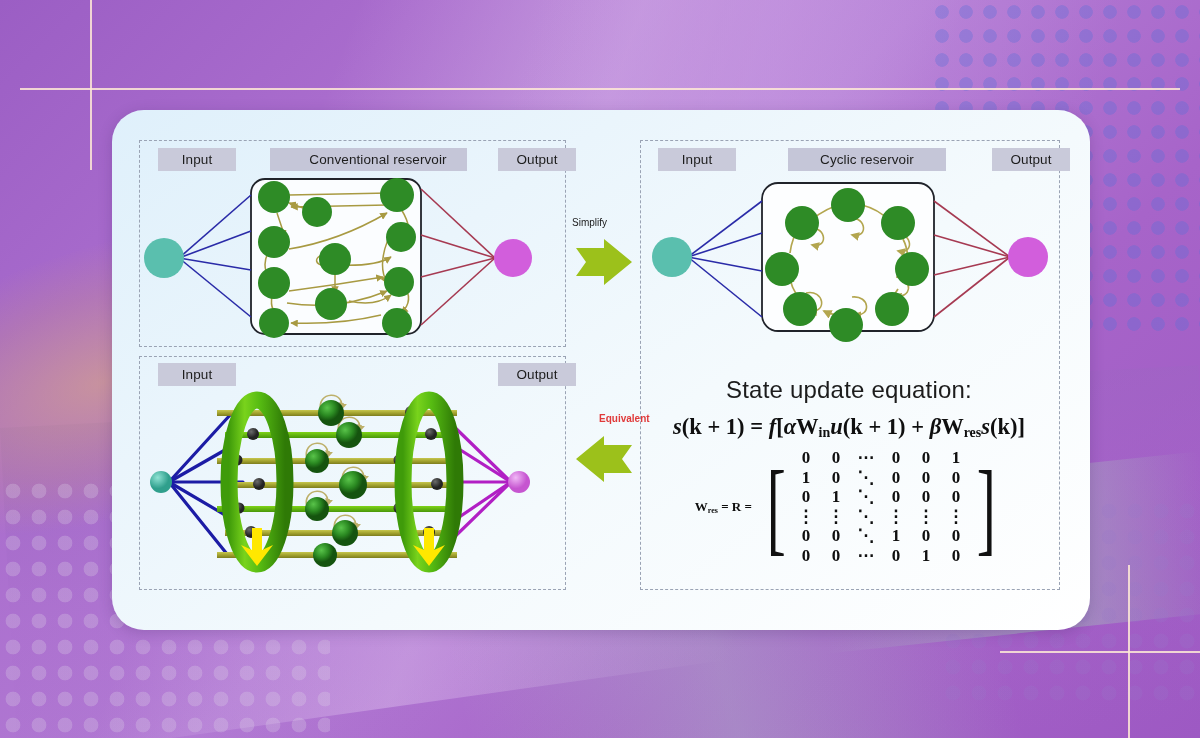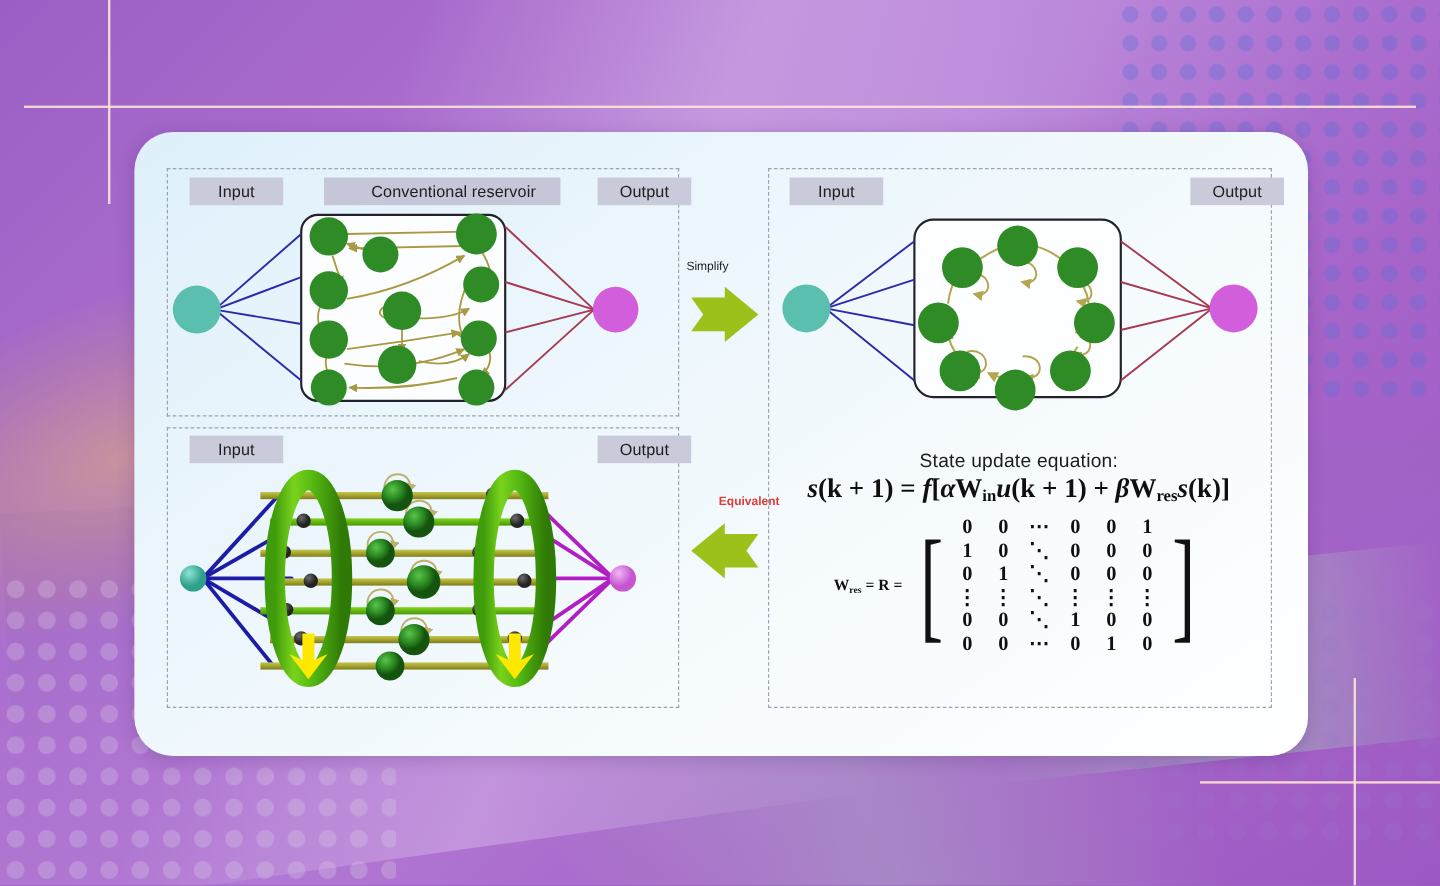--- a/index.html
+++ b/index.html
@@ -55,24 +55,24 @@
   .panel-right{left:528px;top:30px;width:418px;height:448px;}
 
   .chip{position:absolute;background:#c9cada;color:#1d1d1d;
     font-size:13.5px;line-height:23px;text-align:center;letter-spacing:.1px;
     font-family:"Liberation Sans",sans-serif;white-space:nowrap;padding:0 9px;height:23px;}
   .chip.wide{background:#c5c6d8;}
 
   svg{display:block;overflow:visible;}
   .eqwrap{position:absolute;left:528px;top:250px;width:418px;height:228px;
     display:flex;flex-direction:column;align-items:center;}
-  .eqtitle{font-size:16px;color:#1c1c1c;font-family:"Liberation Sans",sans-serif;
+  .eqtitle{font-size:24px;color:#1c1c1c;font-family:"Liberation Sans",sans-serif;
     margin-top:16px;letter-spacing:.2px;}
   .eqmain{font-family:"Liberation Serif","DejaVu Serif",serif;font-style:italic;font-weight:bold;
-    font-size:22.5px;color:#0f0f0f;white-space:nowrap;}
+    font-size:22.5px;color:#0f0f0f;margin-top:10px;white-space:nowrap;}
   .eqmain .up{font-style:normal;}
   .eqmain .rm{font-style:normal;font-weight:bold;}
   .sub{font-size:.62em;vertical-align:-.25em;font-style:normal;font-weight:bold;}
   .matrow{display:flex;align-items:center;margin-top:8px;}
   .mlabel{font-family:"Liberation Serif","DejaVu Serif",serif;font-weight:bold;font-size:13px;
     color:#0f0f0f;margin-right:7px;white-space:nowrap;}
   .bracket{font-family:"Liberation Serif",serif;font-size:104px;line-height:0;
     color:#111;font-weight:300;transform:scaleX(.55);}
   .matrix{display:grid;grid-template-columns:repeat(6,1fr);gap:1px 13px;padding:0 4px;}
   .matrix span{font-family:"Liberation Serif","DejaVu Serif",serif;font-weight:bold;
@@ -290,20 +290,21 @@
     <path d="M2,10 L30,10 L30,1 L58,24 L30,47 L30,38 L2,38 L12,24 Z" fill="#9cc11b"></path>
   </svg>
 
   <div class="arrowlbl" style="left:445px;top:303px;color:#e03a3a;font-weight:600;padding-left:42px;">Equivalent</div>
   <svg style="position:absolute;left:460px;top:325px;" width="62" height="48">
     <path d="M60,10 L32,10 L32,1 L4,24 L32,47 L32,38 L60,38 L50,24 Z" fill="#9cc11b"></path>
   </svg>
 
   <div class="panel panel-right"></div>
   <div class="chip" style="left:546px;top:38px;width:60px;">Input</div>
+  <div class="chip wide" style="left:676px;top:38px;width:140px;">Cyclic reservoir</div>
   <div class="chip" style="left:880px;top:38px;width:60px;">Output</div>
 
   <svg style="position:absolute;left:528px;top:55px;" width="418" height="185">
     <defs>
       <marker id="ar-olive3" viewBox="0 0 10 10" refX="8" refY="5" markerWidth="5.5" markerHeight="5.5" orient="auto">
         <path d="M0,0 L10,5 L0,10 z" fill="#b3a64f"></path>
       </marker>
     </defs>
     <rect x="122" y="18" width="172" height="148" rx="16" ry="16" fill="#fdfeff" stroke="#20232a" stroke-width="1.8"></rect>
     <g stroke="#2a2ba8" stroke-width="1.6" fill="none">

